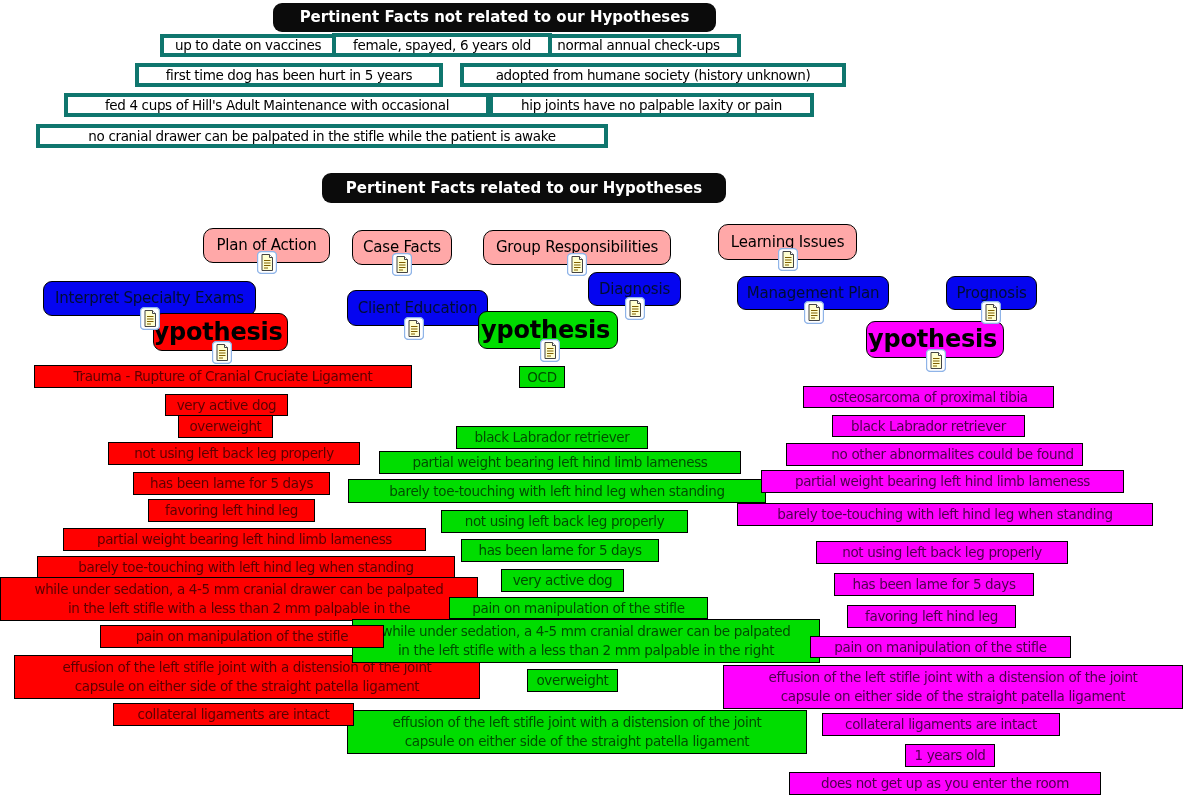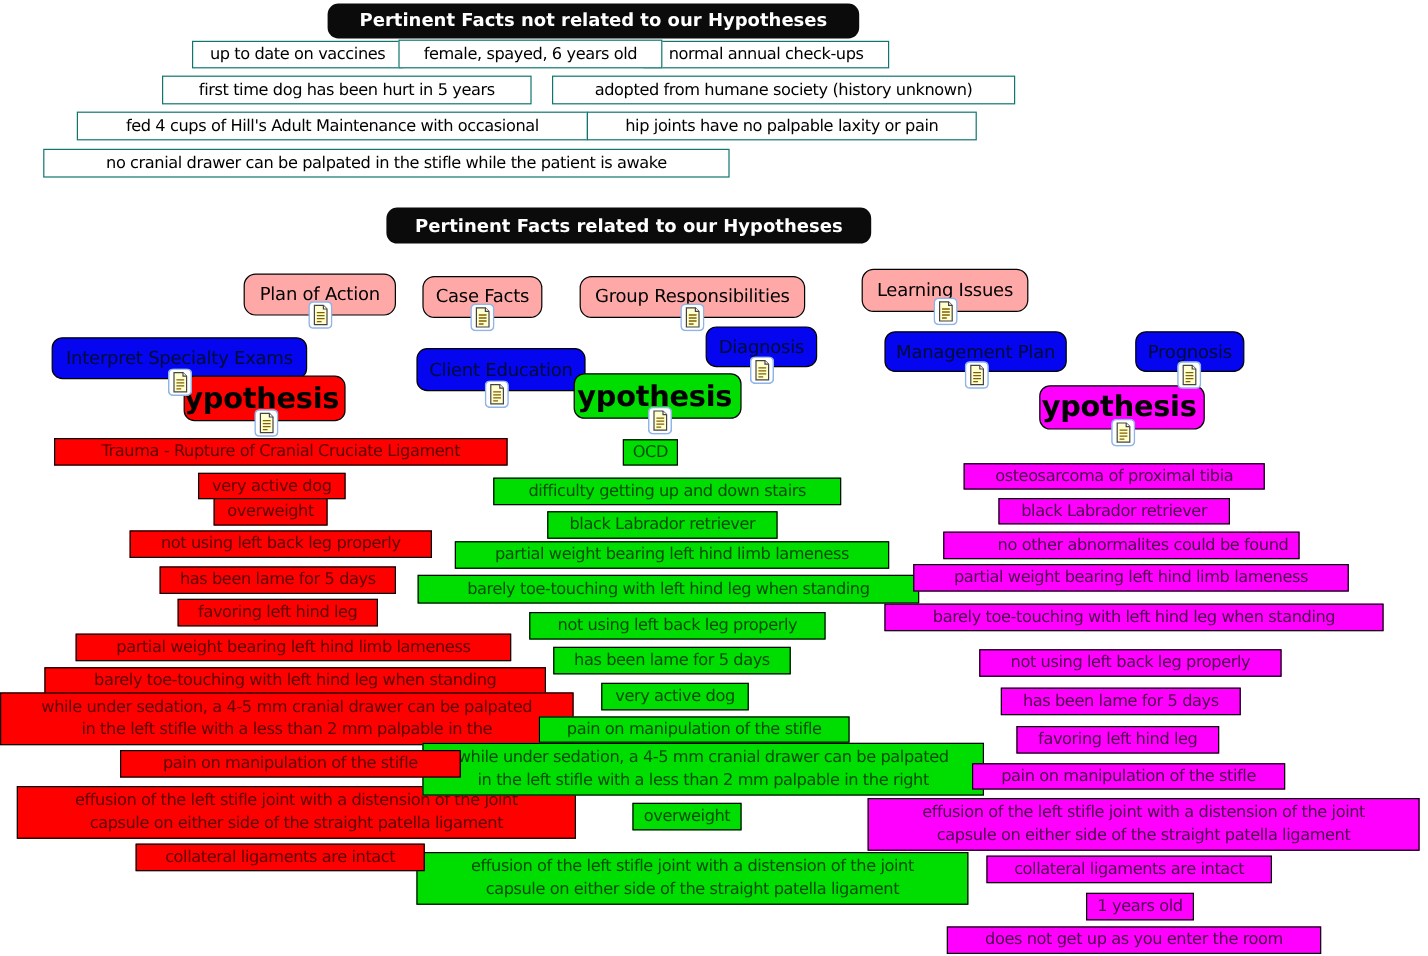--- a/index.html
+++ b/index.html
@@ -1,18 +1,18 @@
 <!DOCTYPE html>
 <html><head>
 <meta charset="utf-8">
 <style>
   html,body{margin:0;padding:0;background:#ffffff;}
   #map{position:relative;width:1190px;height:797px;background:#ffffff;overflow:hidden;
        font-family:"DejaVu Sans",sans-serif;}
-  .node{position:absolute;box-sizing:border-box;border:1px solid #0f766e;background:#fff;color:#000;
+  .node{position:absolute;box-sizing:border-box;border:4px solid #0f766e;background:#fff;color:#000;
         display:flex;flex-direction:column;align-items:center;justify-content:center;
         text-align:center;font-size:13.5px;letter-spacing:-0.35px;overflow:hidden;}
   .node .ln{white-space:nowrap;line-height:19px;}
   .fact{background:#ffffff;color:#000;}
   .title{background:#0b0b0b;color:#ffffff;border:none;border-radius:9px;
          font-weight:bold;font-size:15px;letter-spacing:0;}
   .topic{background:#ffa8a8;border:1.5px solid #000;border-radius:10px;font-size:15px;letter-spacing:-0.2px;}
   .exam{background:#0505f0;border:1.5px solid #000;border-radius:9px;color:#000d33;
         font-size:15px;letter-spacing:-0.2px;}
   .hypo{border:1.5px solid #000;border-radius:9px;color:#000;font-weight:bold;
@@ -157,21 +157,21 @@
       </svg></div>
     <div class="node hypo" style="left: 866px; top: 321px; width: 138px; height: 37px; background: rgb(255, 0, 255);">
       <div class="ln">Hypothesis 3</div>
     </div>
     <div class="note" style="left: 926px; top: 349px;"><svg width="20" height="23" viewBox="0 0 20 23">
         <rect x="0.5" y="0.5" width="19" height="22" rx="4" fill="#ffffff" stroke="#8fb4e8" stroke-width="1.4"></rect>
         <path d="M5 3.5 h7.5 l3 3 V19.5 H5 Z" fill="#ffffd0" stroke="#444" stroke-width="1"></path>
         <path d="M12.5 3.5 v3 h3" fill="#ffffff" stroke="#444" stroke-width="1"></path>
         <path d="M7 9.5h6.5 M7 12h6.5 M7 14.5h6.5 M7 17h4" stroke="#806000" stroke-width="1.1" fill="none"></path>
       </svg></div>
-    <div class="node red" style="left: 45px; top: 365px; width: 378px; height: 23px;">
+    <div class="node red" style="left: 34px; top: 365px; width: 378px; height: 23px;">
       <div class="ln">Trauma - Rupture of Cranial Cruciate Ligament</div>
     </div>
     <div class="node red" style="left: 165px; top: 394px; width: 123px; height: 22px;">
       <div class="ln">very active dog</div>
     </div>
     <div class="node red" style="left: 178px; top: 415px; width: 95px; height: 23px;">
       <div class="ln">overweight</div>
     </div>
     <div class="node red" style="left: 108px; top: 442px; width: 252px; height: 23px;">
       <div class="ln">not using left back leg properly</div>
@@ -198,23 +198,20 @@
     <div class="node red" style="left: 14px; top: 655px; width: 466px; height: 44px;">
       <div class="ln">effusion of the left stifle joint with a distension of the joint</div>
       <div class="ln">capsule on either side of the straight patella ligament</div>
     </div>
     <div class="node red" style="left: 113px; top: 703px; width: 241px; height: 23px; z-index: 3;">
       <div class="ln">collateral ligaments are intact</div>
     </div>
     <div class="node green" style="left: 519px; top: 366px; width: 46px; height: 22px;">
       <div class="ln">OCD</div>
     </div>
-    <div class="node green" style="left: 411px; top: 398px; width: 290px; height: 23px;">
-      <div class="ln">difficulty getting up and down stairs</div>
-    </div>
     <div class="node green" style="left: 456px; top: 426px; width: 192px; height: 23px;">
       <div class="ln">black Labrador retriever</div>
     </div>
     <div class="node green" style="left: 379px; top: 451px; width: 362px; height: 23px;">
       <div class="ln">partial weight bearing left hind limb lameness</div>
     </div>
     <div class="node green" style="left: 348px; top: 479px; width: 418px; height: 24px;">
       <div class="ln">barely toe-touching with left hind leg when standing</div>
     </div>
     <div class="node green" style="left: 441px; top: 510px; width: 247px; height: 23px;">

